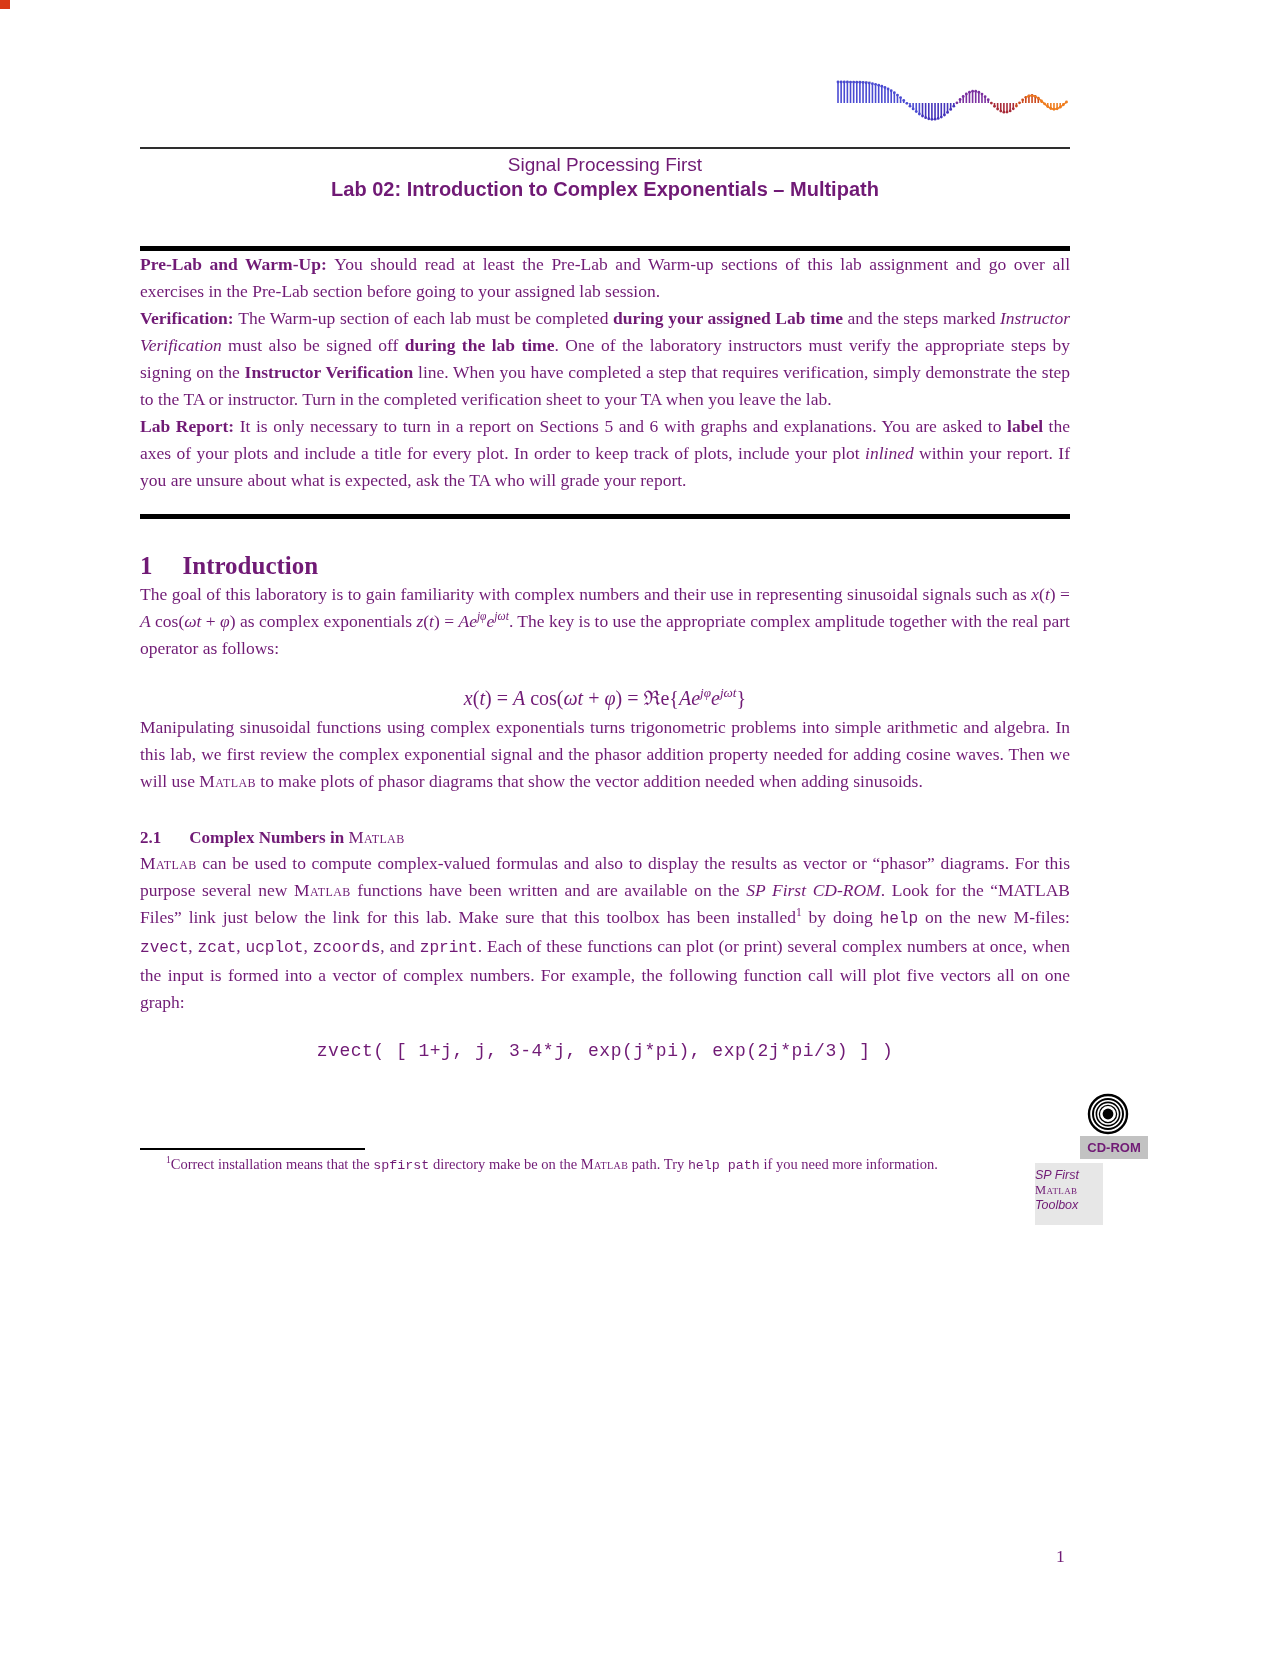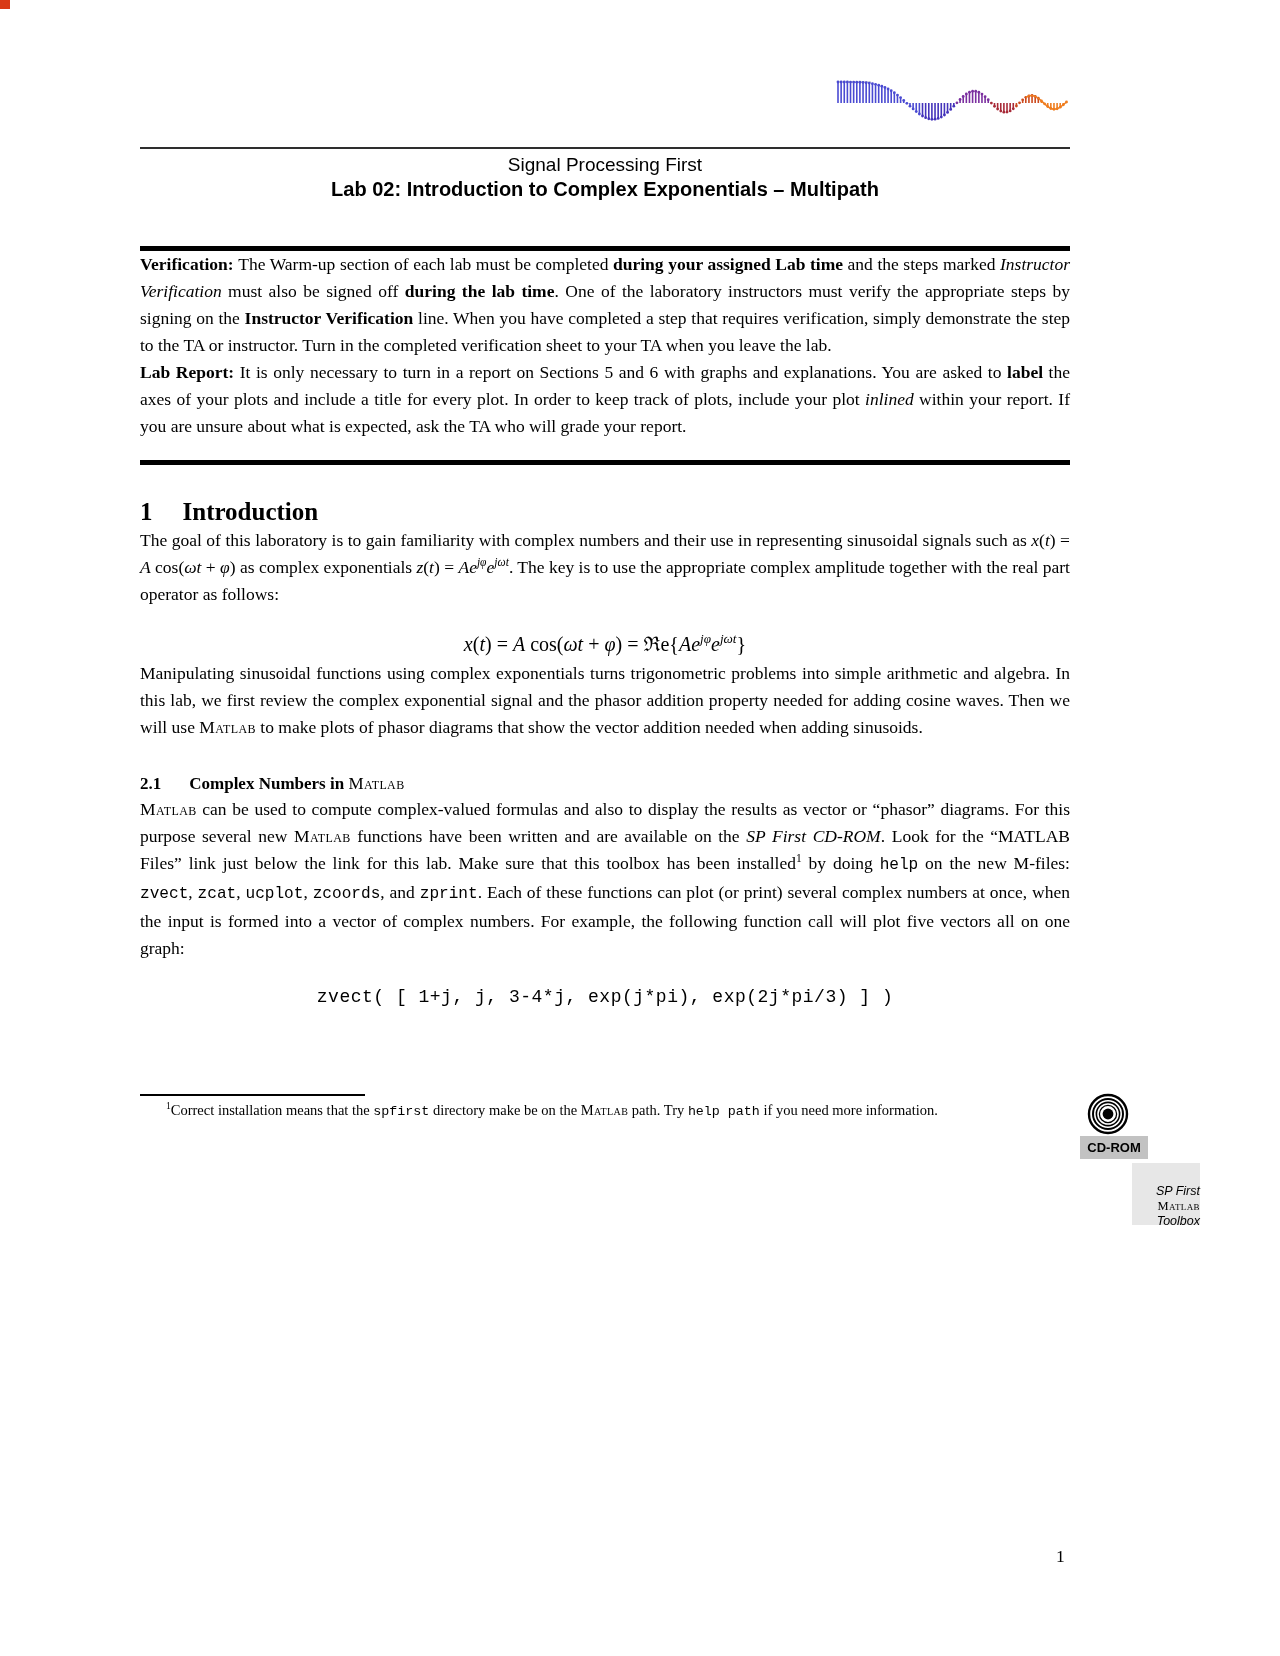--- a/index.html
+++ b/index.html
@@ -1,17 +1,17 @@
 <!DOCTYPE html>
 <html><head>
 <meta charset="utf-8">
 <style>
   html,body{margin:0;padding:0;background:#ffffff;}
   .page{position:relative;width:1280px;height:1637px;background:#ffffff;overflow:hidden;
-        font-family:"Liberation Serif",serif;color:#000000;}
+        font-family:"Liberation Serif",serif;color:#701a75;}
   .corner{position:absolute;left:0;top:0;width:10px;height:9px;background:#d93a16;}
   .logo{position:absolute;left:835px;top:80px;width:235px;height:56px;}
   .content{position:absolute;left:140px;top:0;width:930px;}
   .rule-thin{margin-top:147px;height:0;border-top:2px solid #2e2e2e;}
   .course{margin-top:5px;text-align:center;font-family:"Liberation Sans",sans-serif;
           font-size:19px;line-height:21px;font-weight:400;}
   .labtitle{margin-top:3px;text-align:center;font-family:"Liberation Sans",sans-serif;
           font-size:20px;line-height:22px;font-weight:bold;}
   .rule-thick{height:5px;background:#000;}
   .r1{margin-top:46px;}
@@ -37,22 +37,22 @@
   .st-sup{font-size:66%;vertical-align:super;line-height:0;}
   .st-supi{font-size:66%;vertical-align:super;line-height:0;font-style:italic;}
   .st-code{font-family:"Liberation Mono","DejaVu Sans Mono",monospace;font-size:92%;}
   .st-sc{font-variant:small-caps;letter-spacing:0.4px;}
   .st-schead{font-variant:small-caps;font-weight:normal;letter-spacing:0.4px;}
   
   .cdicon{position:absolute;left:1086px;top:1092px;width:44px;height:44px;}
   .cdlabel{position:absolute;left:1080px;top:1136px;width:68px;height:23px;background:#c2c2c2;
            font-family:"Liberation Sans",sans-serif;font-size:13px;font-weight:bold;
            text-align:center;line-height:23px;}
-  .toolbox{position:absolute;left:1132px;top:1163px;width:68px;height:62px;background:#e7e7e7;
-           text-align:right;padding-top:21px;box-sizing:border-box;}
+  .toolbox{position:absolute;left:1035px;top:1163px;width:68px;height:62px;background:#e7e7e7;
+           text-align:left;padding-top:5px;box-sizing:border-box;}
   .tb-it{font-family:"Liberation Sans",sans-serif;font-style:italic;font-size:12.5px;line-height:15px;}
   .tb-sc{font-family:"Liberation Serif",serif;font-variant:small-caps;font-size:12.5px;line-height:15px;}
   
   .footer{position:absolute;left:140px;top:1553px;width:930px;text-align:center;
           font-size:11.5px;line-height:19px;}
   .pagenum{position:absolute;left:1056px;top:1546px;font-size:17.5px;}
 </style>
 </head>
 <body>
 
@@ -214,20 +214,21 @@
     </svg>
 
   <div class="content">
 
     <div class="rule-thin"></div>
     <div class="course">Signal Processing First</div>
     <div class="labtitle">Lab 02: Introduction to Complex Exponentials – Multipath</div>
 
     <div class="rule-thick r1"></div>
 
+    <p class="body mt7"><span class="st-b">Pre-Lab and Warm-Up: </span><span>You should read at least the Pre-Lab and Warm-up sections of this lab assignment and go over all exercises in the Pre-Lab section before going to your assigned lab session.</span></p>
     <p class="body mt9"><span class="st-b">Verification: </span><span>The Warm-up section of each lab must be completed </span><span class="st-b">during your assigned Lab time</span><span> and the steps marked </span><span class="st-i">Instructor Verification</span><span> must also be signed off </span><span class="st-b">during the lab time</span><span>. One of the laboratory instructors must verify the appropriate steps by signing on the </span><span class="st-b">Instructor Verification</span><span> line. When you have completed a step that requires verification, simply demonstrate the step to the TA or instructor. Turn in the completed verification sheet to your TA when you leave the lab.</span></p>
     <p class="body mt9"><span class="st-b">Lab Report: </span><span>It is only necessary to turn in a report on Sections 5 and 6 with graphs and explanations. You are asked to </span><span class="st-b">label</span><span> the axes of your plots and include a title for every plot. In order to keep track of plots, include your plot </span><span class="st-i">inlined</span><span> within your report. If you are unsure about what is expected, ask the TA who will grade your report.</span></p>
 
     <div class="rule-thick r2"></div>
 
     <div class="h1 h1a">
       <span class="num">1</span><span>Introduction</span>
     </div>
 
     <p class="body p-intro"><span>The goal of this laboratory is to gain familiarity with complex numbers and their use in representing sinusoidal signals such as </span><span class="st-mi">x</span><span>(</span><span class="st-mi">t</span><span>) = </span><span class="st-mi">A</span><span> cos(</span><span class="st-mi">ωt</span><span> + </span><span class="st-mi">φ</span><span>) as complex exponentials </span><span class="st-mi">z</span><span>(</span><span class="st-mi">t</span><span>) = </span><span class="st-mi">Ae</span><span class="st-supi">jφ</span><span class="st-mi">e</span><span class="st-supi">jωt</span><span>. The key is to use the appropriate complex amplitude together with the real part operator as follows:</span></p>

